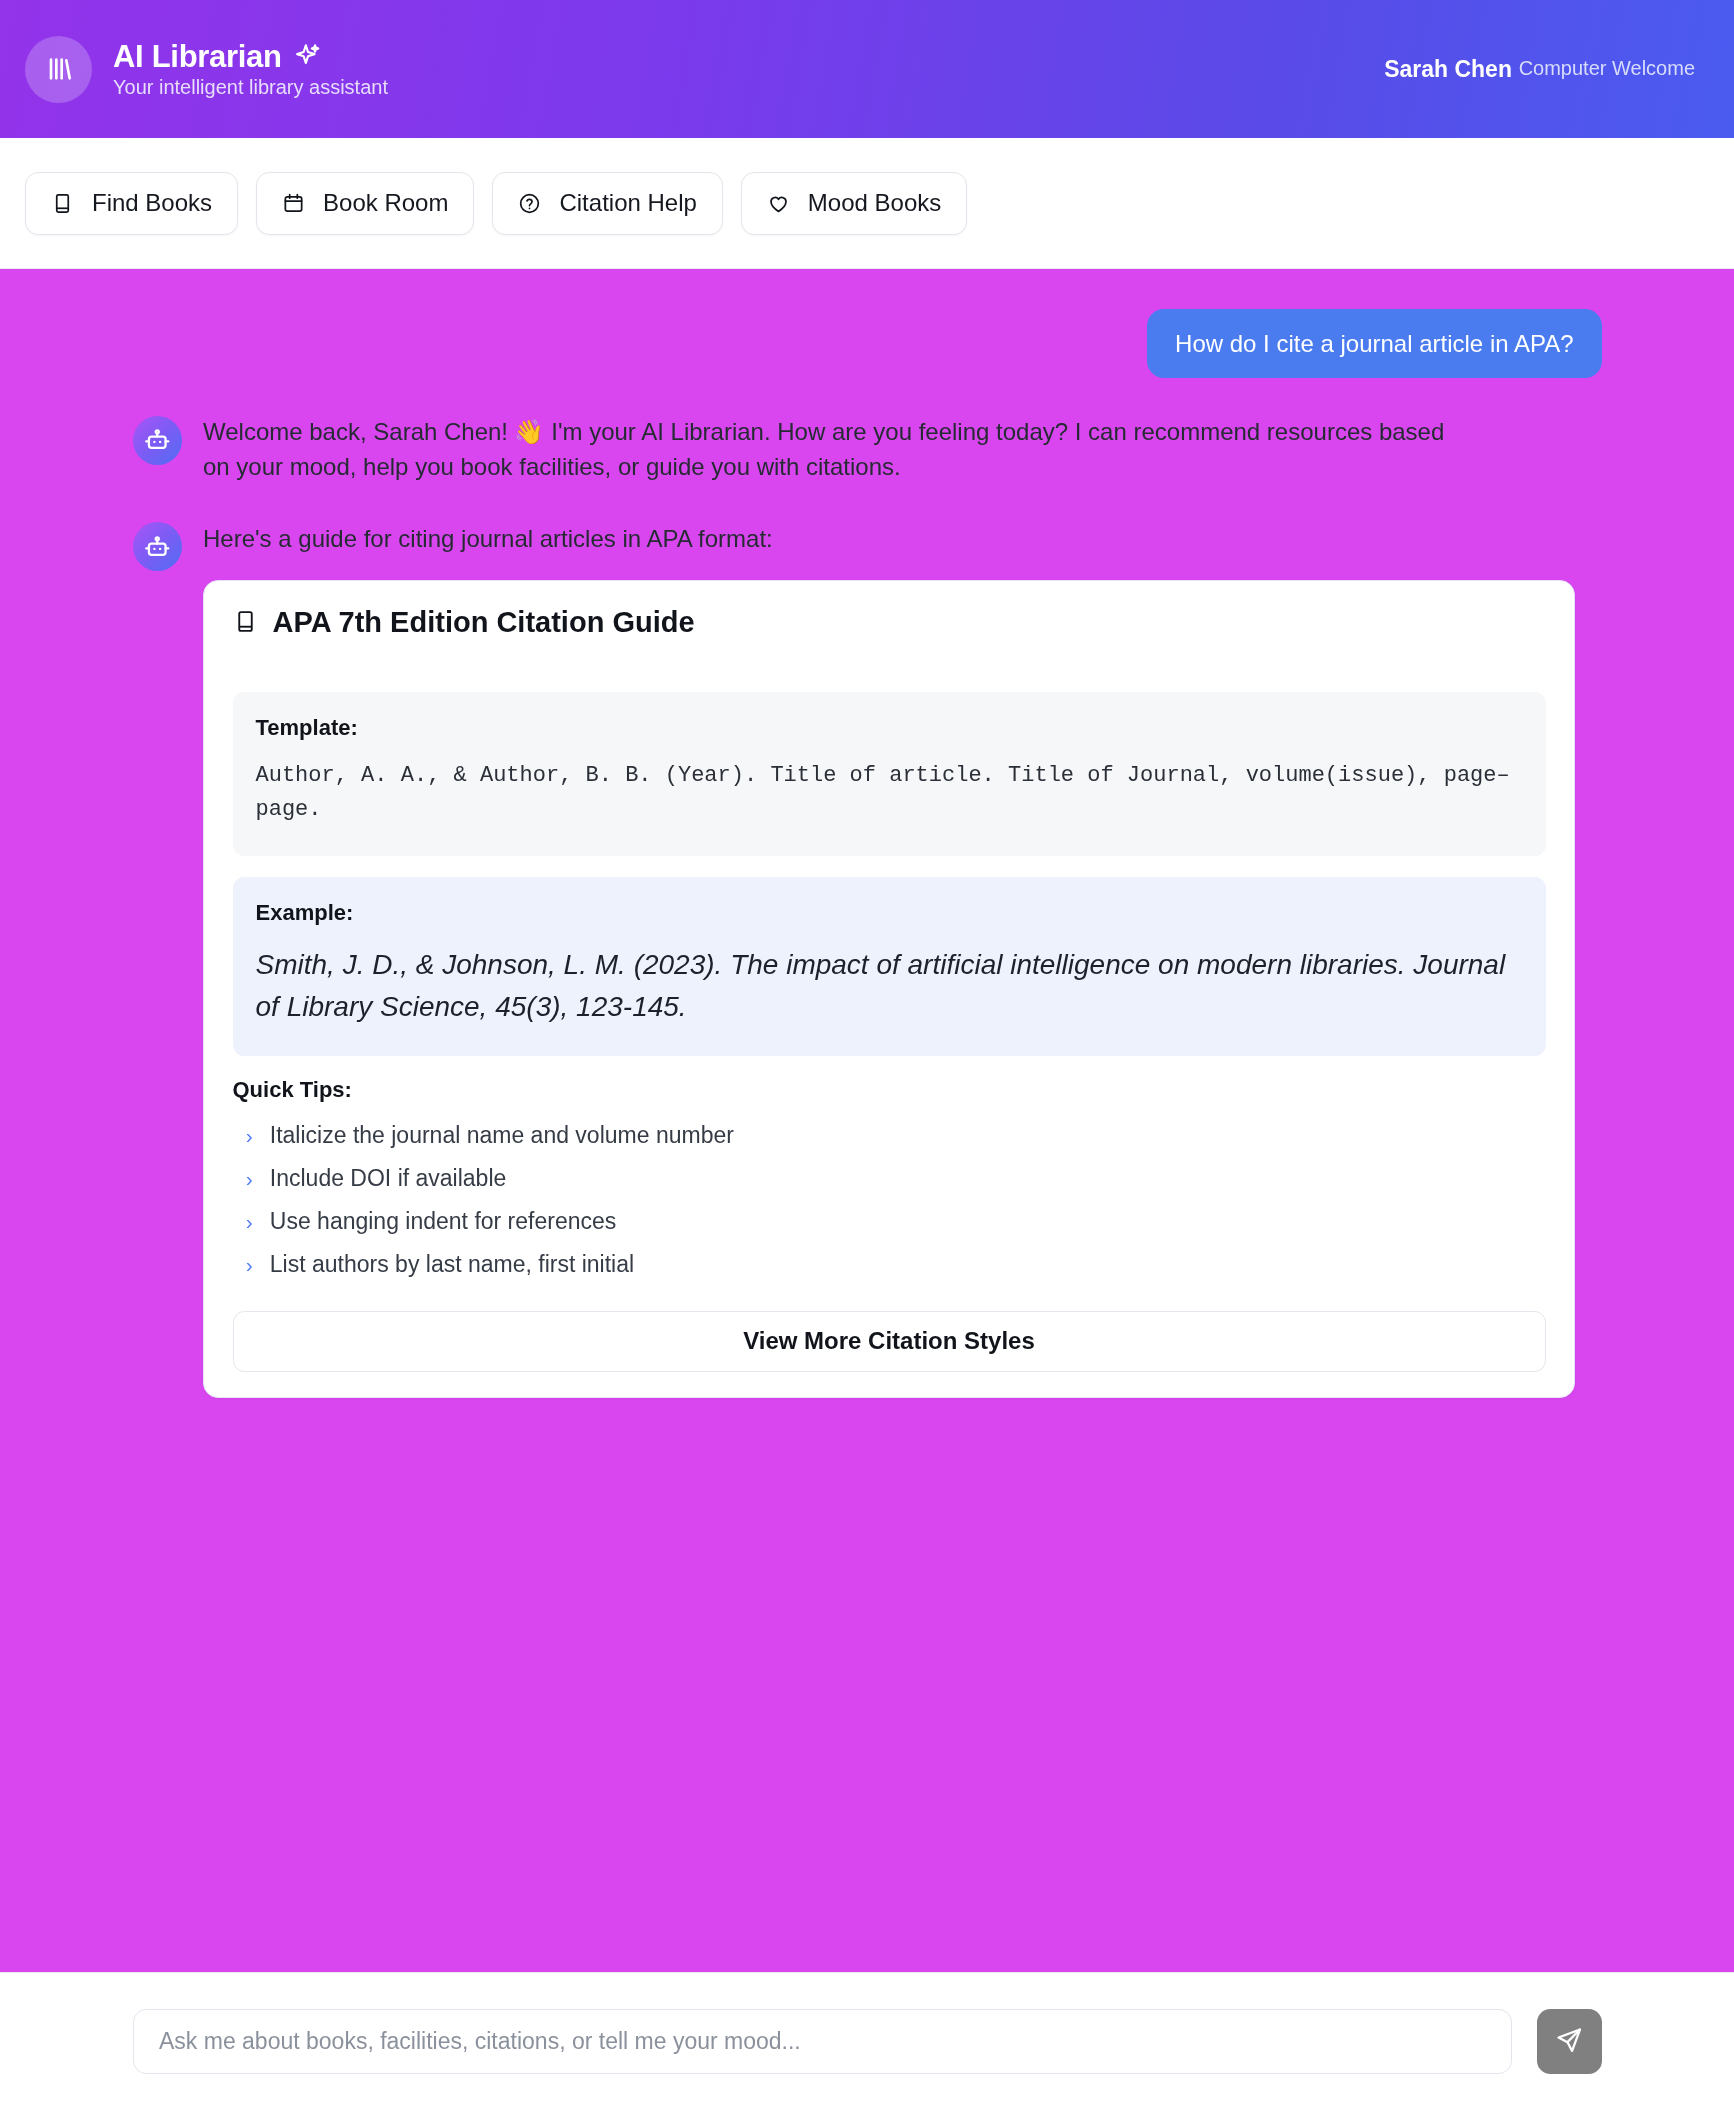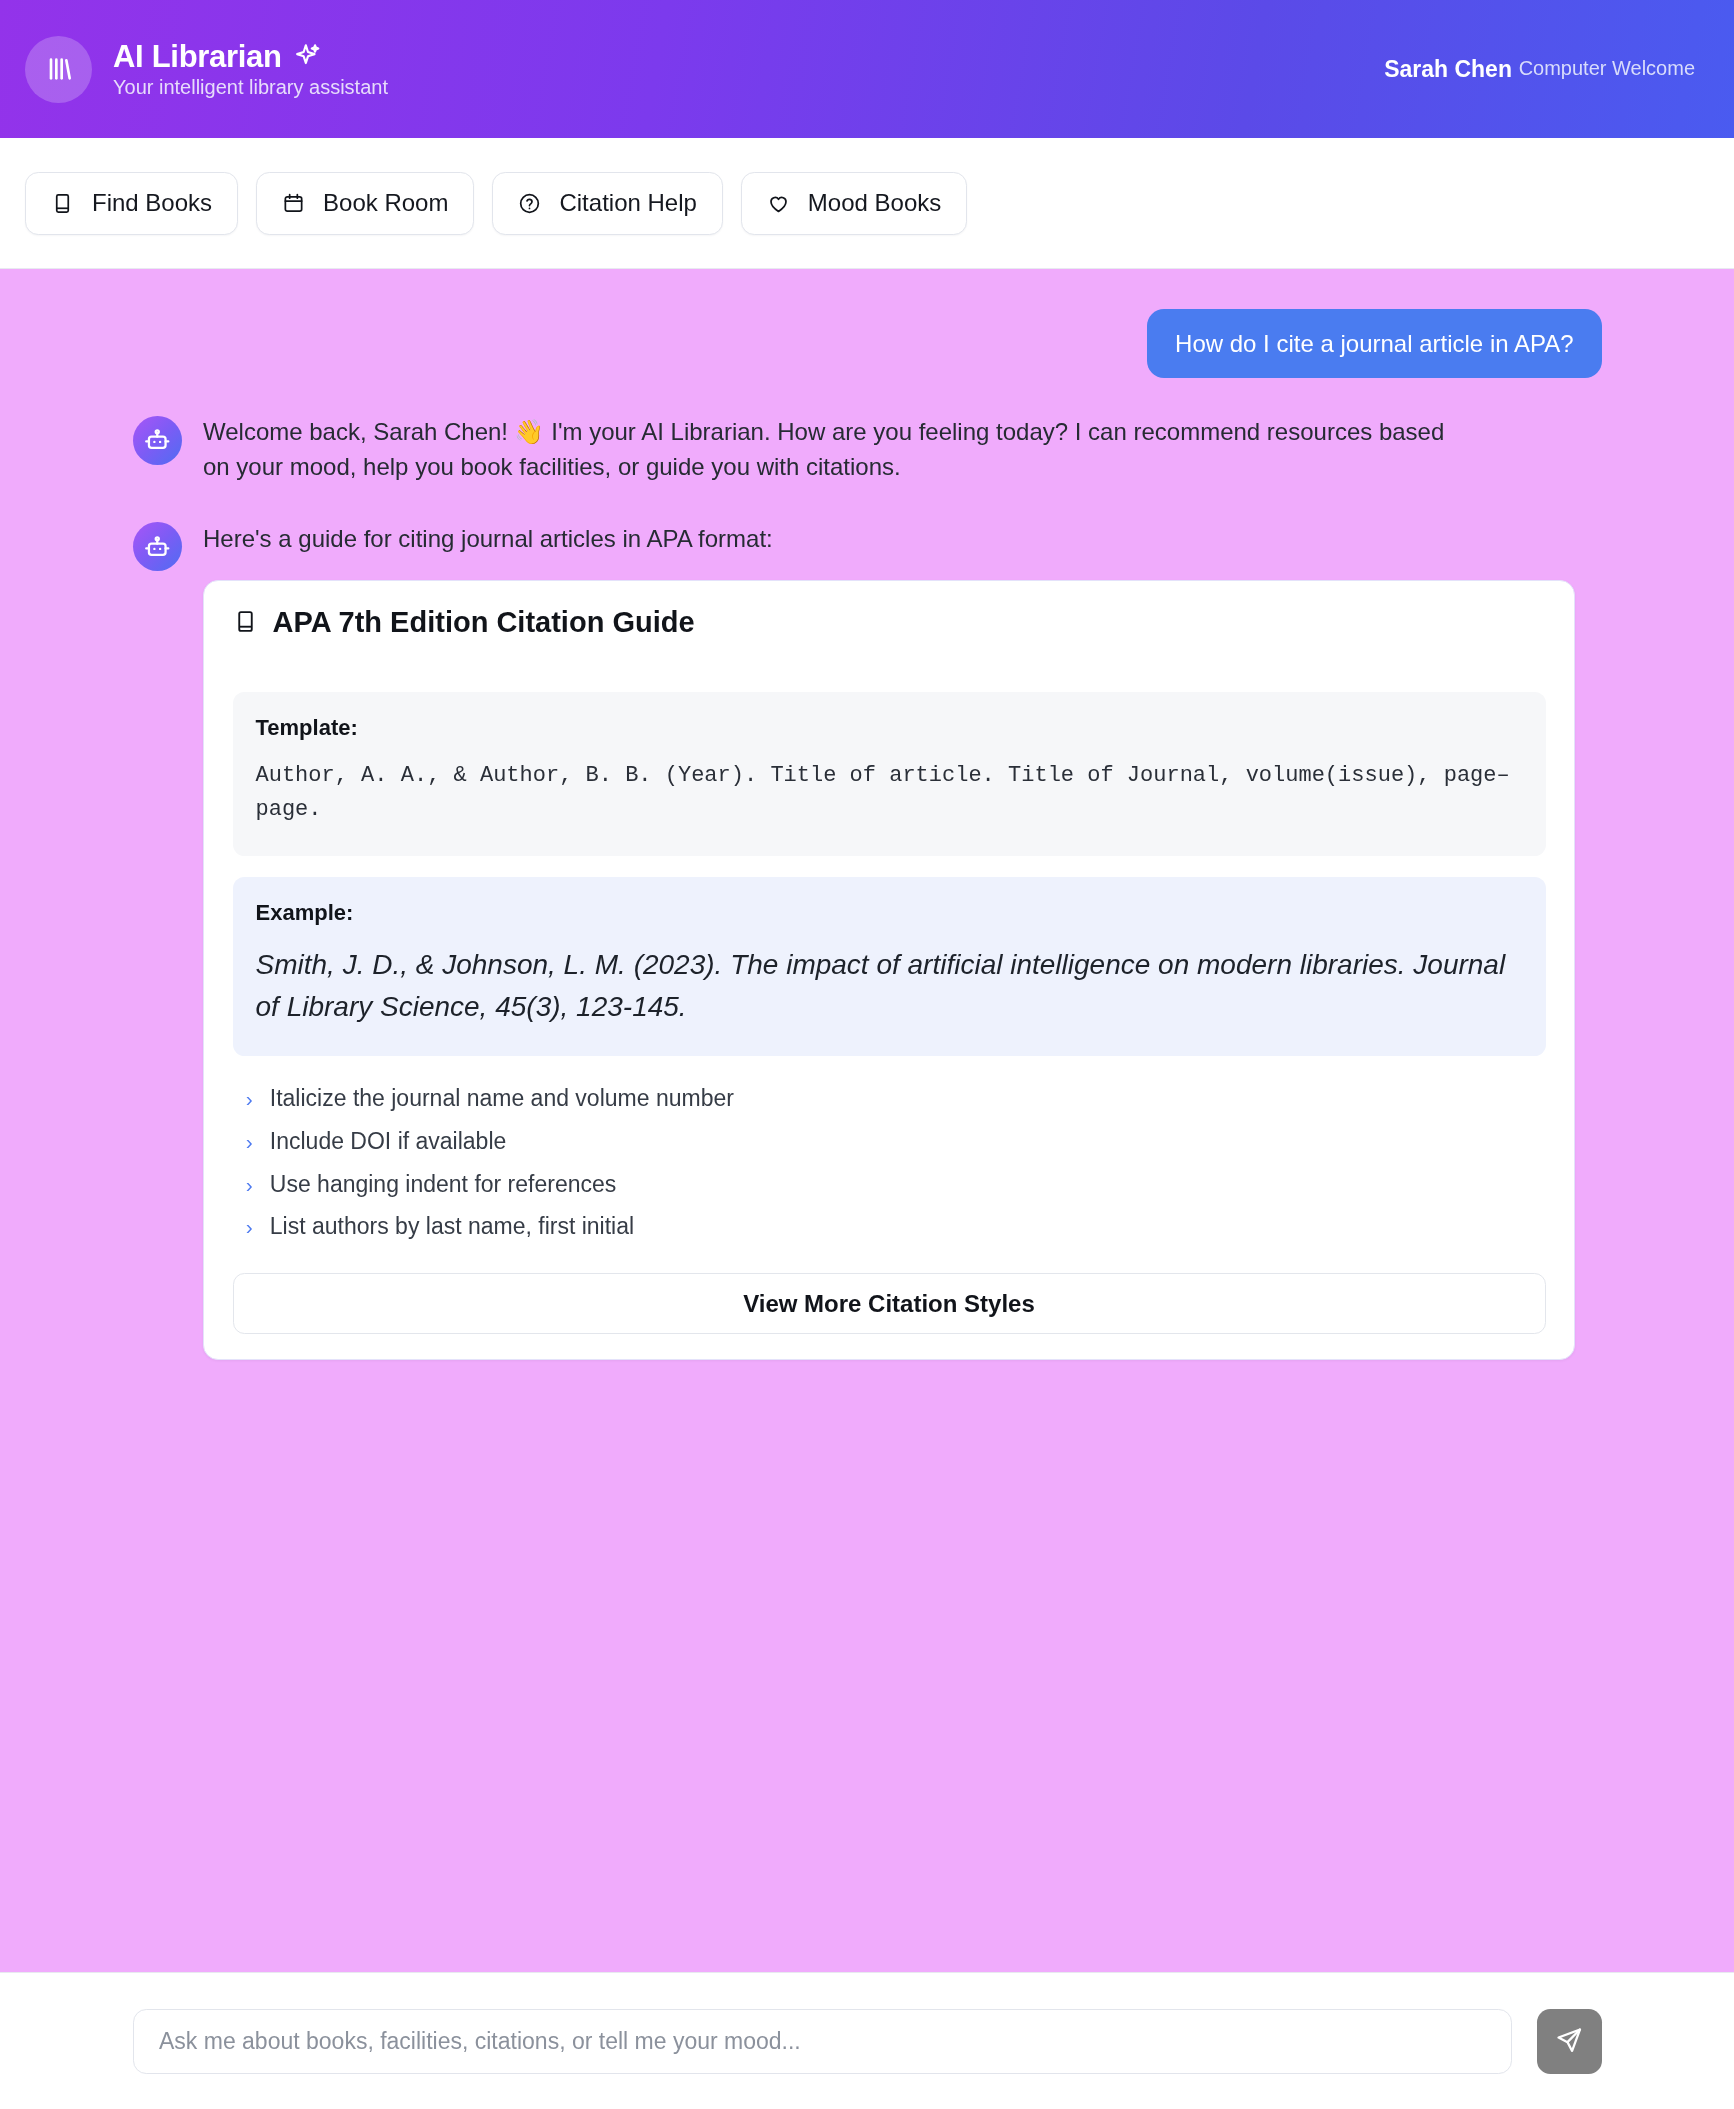--- a/index.html
+++ b/index.html
@@ -10,21 +10,21 @@
     font-family: "Liberation Sans", sans-serif;
     background: #f8f9fc;
     overflow: hidden;
   }
 
   .app {
     width: 1735px;
     height: 2110px;
     display: flex;
     flex-direction: column;
-    background: #f0abfc;
+    background: #d946ef;
   }
 
   
   .header {
     height: 138px;
     flex: 0 0 138px;
     background: linear-gradient(100deg, #9333ea 0%, #7c3aed 38%, #5b4ae8 72%, #4a5bf0 100%);
     display: flex;
     align-items: center;
     padding: 0 40px 0 25px;
@@ -408,20 +408,21 @@
             <div class="panel panel-template">
               <div class="panel-label">Template:</div>
               <div class="mono">Author, A. A., &amp; Author, B. B. (Year). Title of article. Title of Journal, volume(issue), page–page.</div>
             </div>
 
             <div class="panel panel-example">
               <div class="panel-label">Example:</div>
               <div class="ital">Smith, J. D., &amp; Johnson, L. M. (2023). The impact of artificial intelligence on modern libraries. Journal of Library Science, 45(3), 123-145.</div>
             </div>
 
+            <div class="tips-label">Quick Tips:</div>
             <ul class="tips">
               <li class="tip">
                 <span class="chev">›</span>
                 <span>Italicize the journal name and volume number</span>
               </li>
               <li class="tip">
                 <span class="chev">›</span>
                 <span>Include DOI if available</span>
               </li>
               <li class="tip">

